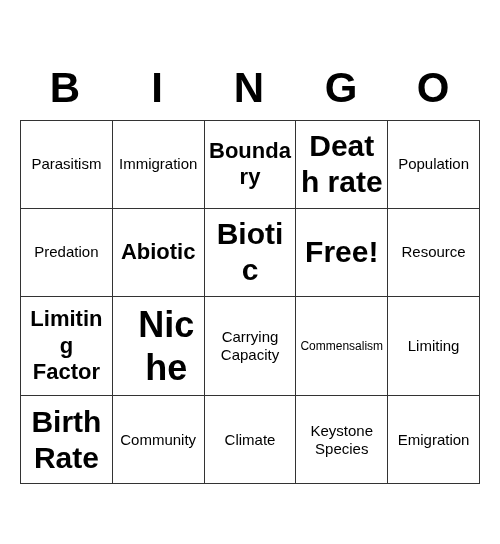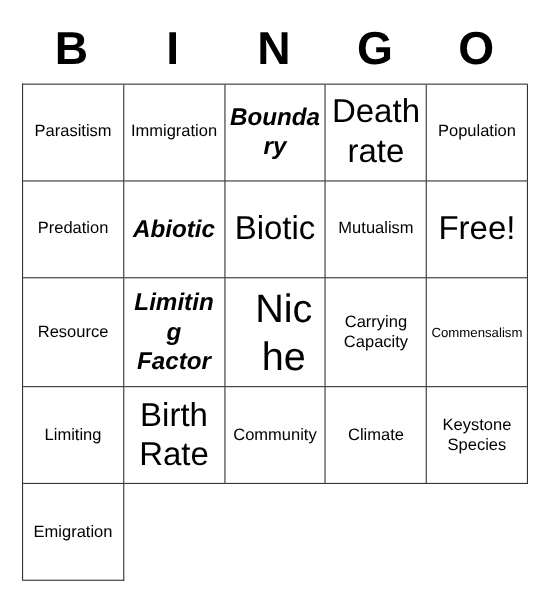--- a/index.html
+++ b/index.html
@@ -51,30 +51,29 @@
     .size-small {
       font-size: 12px;
     }
     .size-normal {
       font-size: 15px;
       text-align: center;
     }
     .size-large {
       font-size: 22px;
       font-weight: bold;
-      font-style: italic;
     }
     .size-xlarge {
       font-size: 30px;
-      font-weight: normal;
+      font-weight: bold;
       text-align: center;
     }
     .size-xxlarge {
       font-size: 36px;
-      font-weight: normal;
+      font-weight: bold;
       margin-left: 16px;
     }
   </style>
 </head>
 <body>
 
 <div class="bingo-card">
   <div class="bingo-header">
   <div class="bingo-header-cell">B</div>
       <div class="bingo-header-cell">I</div>
@@ -99,23 +98,20 @@
         <span class="cell-text size-normal">Population</span>
       </div>
       <div class="bingo-cell">
         <span class="cell-text size-normal">Predation</span>
       </div>
       <div class="bingo-cell">
         <span class="cell-text size-large">Abiotic</span>
       </div>
       <div class="bingo-cell">
         <span class="cell-text size-xlarge">Biotic</span>
-      </div>
-      <div class="bingo-cell">
-        <span class="cell-text size-normal">Mutualism</span>
       </div>
       <div class="bingo-cell">
         <span class="cell-text size-xlarge">Free!</span>
       </div>
       <div class="bingo-cell">
         <span class="cell-text size-normal">Resource</span>
       </div>
       <div class="bingo-cell">
         <span class="cell-text size-large">Limiting Factor</span>
       </div>

